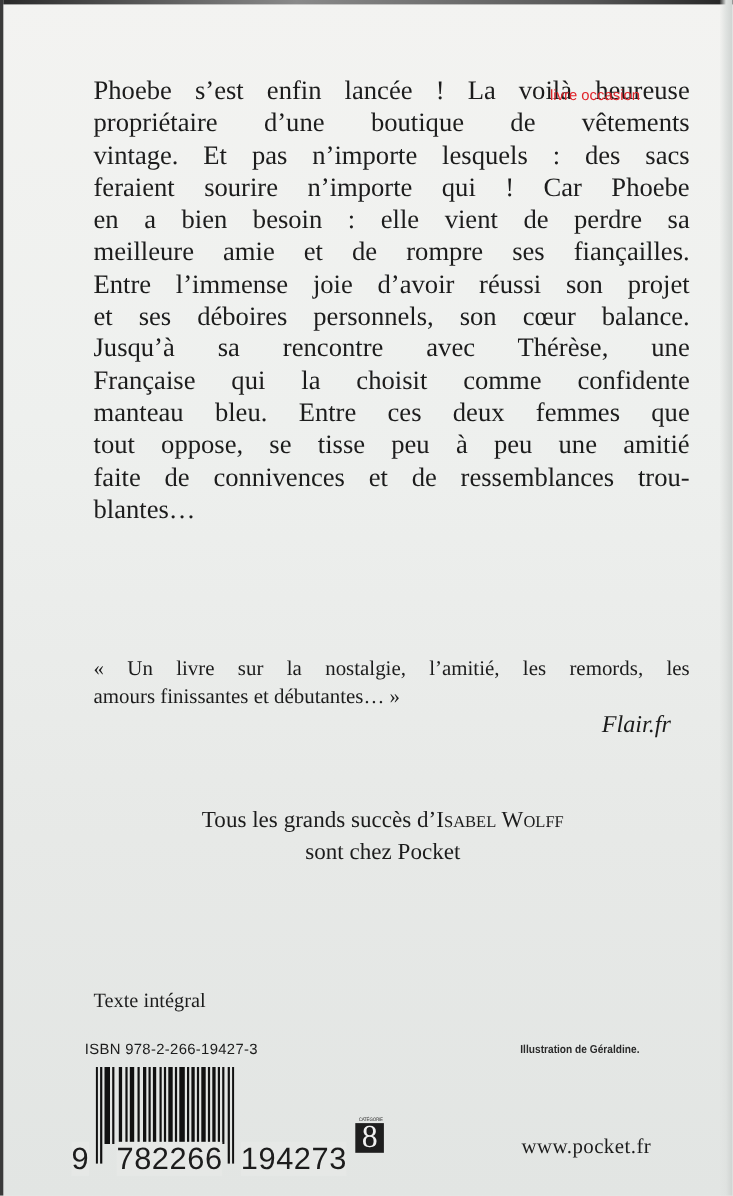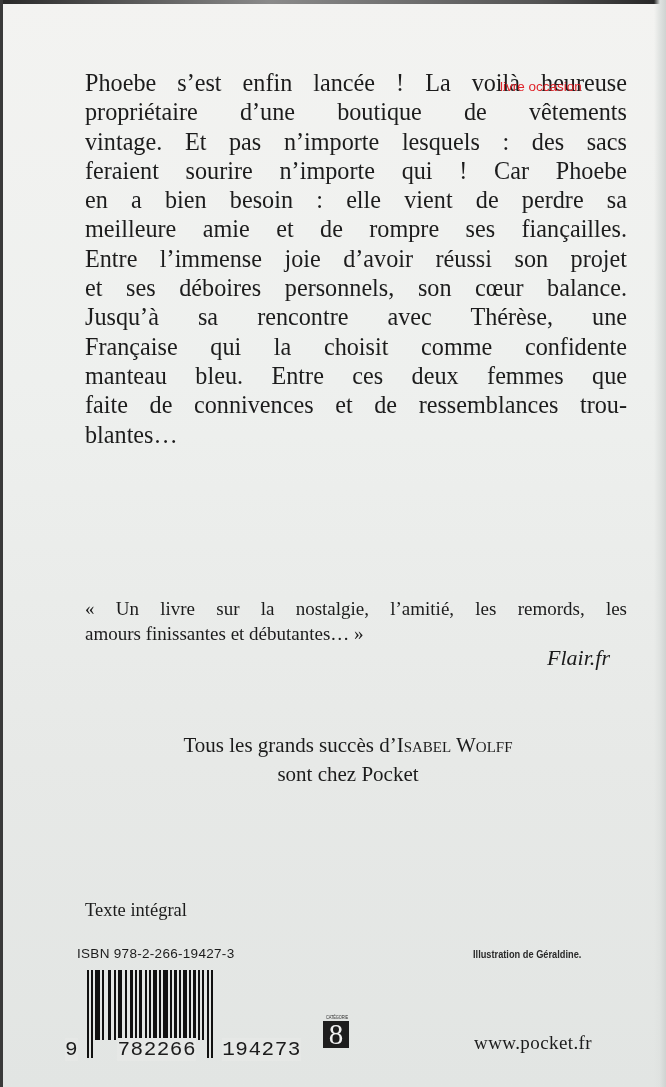--- a/index.html
+++ b/index.html
@@ -64,21 +64,21 @@
     position: absolute; left: 74px; top: 946px; font-size: 13.5px; letter-spacing: 0.3px;
   }
   .illustration {
     position: absolute; left: 470px; top: 948px; font-size: 10.5px;
     transform: scaleX(0.88); transform-origin: left top; font-weight: bold; color: #2a2a2a;
   }
   .barcode {
     position: absolute; left: 84px; top: 970px; width: 126px; height: 88px;
   }
   .barcode-digits {
-    position: absolute; left: 62px; top: 1038px; font-size: 21px; letter-spacing: 0.5px; font-family: Liberation Mono, monospace;
+    position: absolute; left: 62px; top: 1038px; font-size: 28px; letter-spacing: 0.5px;
   }
   .barcode-digits span { background: #e6e8e6; }
   .category {
     position: absolute; left: 320px; top: 1015px; width: 28px;
   }
   .category .cat-label {
     font-size: 4.5px; letter-spacing: -0.2px; text-align: center; display: block; color: #333;
     transform: scaleX(0.9);
   }
   .category .cat-box {
@@ -101,20 +101,21 @@
     <span class="line">propriétaire d’une boutique de vêtements</span>
     <span class="line">vintage. Et pas n’importe lesquels : des sacs</span>
     <span class="line">feraient sourire n’importe qui ! Car Phoebe</span>
     <span class="line">en a bien besoin : elle vient de perdre sa</span>
     <span class="line">meilleure amie et de rompre ses fiançailles.</span>
     <span class="line">Entre l’immense joie d’avoir réussi son projet</span>
     <span class="line">et ses déboires personnels, son cœur balance.</span>
     <span class="line">Jusqu’à sa rencontre avec Thérèse, une</span>
     <span class="line">Française qui la choisit comme confidente</span>
     <span class="line">manteau bleu. Entre ces deux femmes que</span>
+    <span class="line">tout oppose, se tisse peu à peu une amitié</span>
     <span class="line">faite de connivences et de ressemblances trou-</span>
     <span class="line last">blantes…</span>
   </div>
 
   <div class="watermark">livre occasion</div>
 
   <div class="quote serif">
     <span class="line just">« Un livre sur la nostalgie, l’amitié, les remords, les</span>
     <span class="line">amours finissantes et débutantes… »</span>
   </div>

